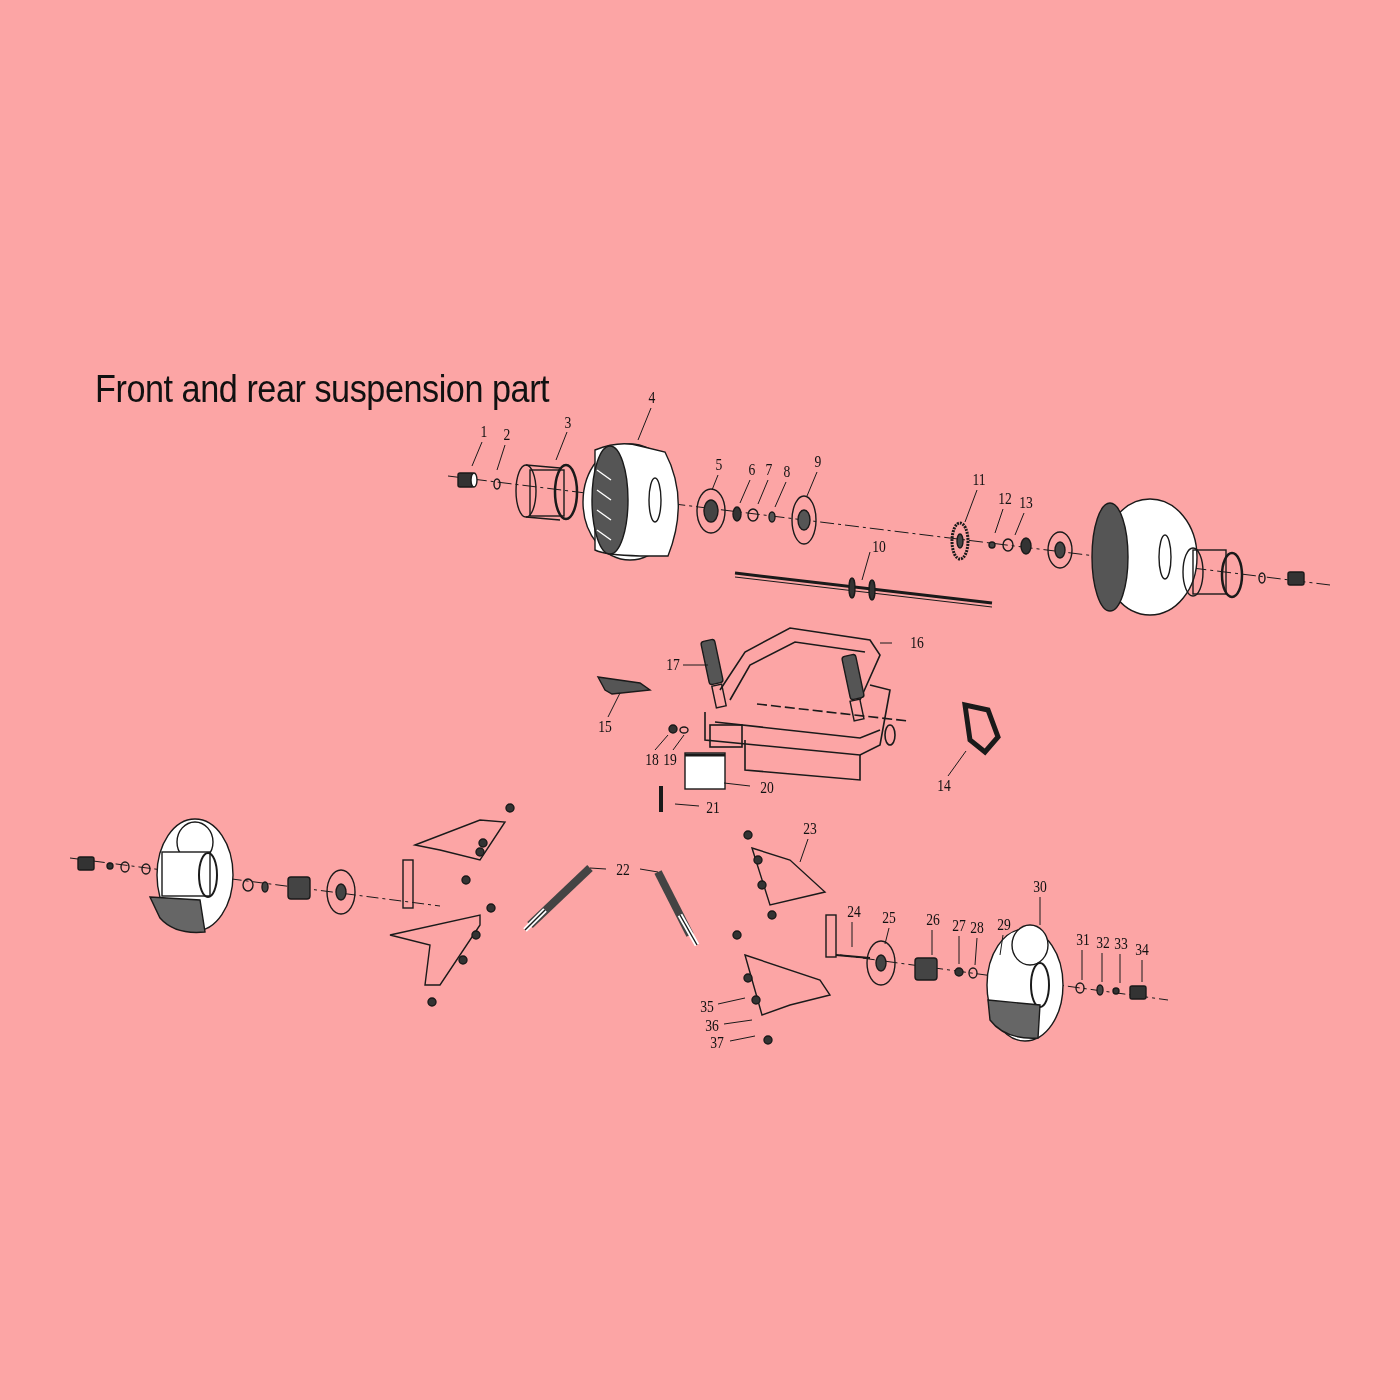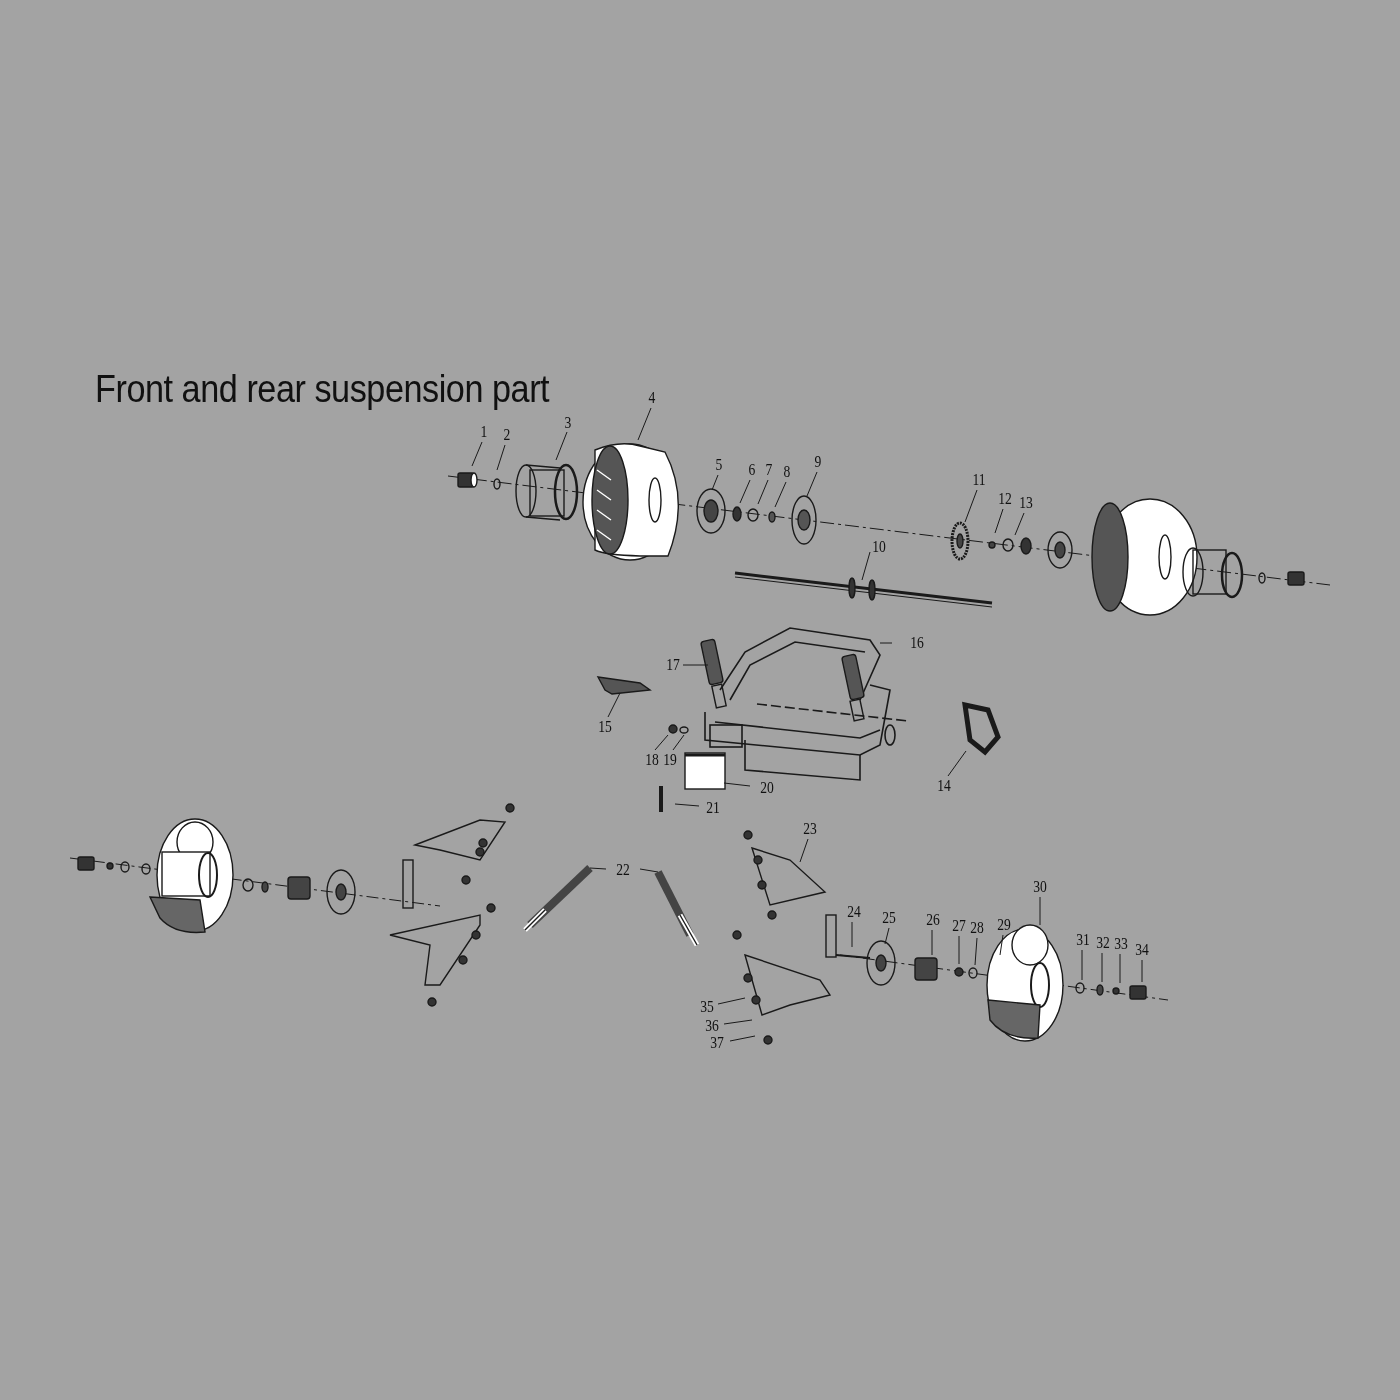--- a/index.html
+++ b/index.html
@@ -1,16 +1,16 @@
 <!DOCTYPE html>
 <html><head>
 <meta charset="utf-8">
 <style>
   html,body{margin:0;padding:0;background:#ffffff;}
-  #canvas{position:relative;width:1400px;height:1400px;background:#a3a3a3;overflow:hidden;}
+  #canvas{position:relative;width:1400px;height:1400px;background:#fca5a5;overflow:hidden;}
   #title{position:absolute;left:95px;top:368px;font-family:"Liberation Sans",sans-serif;font-size:38px;color:#111;letter-spacing:-0.5px;transform:scaleX(0.9);transform-origin:left top;white-space:nowrap;}
   svg{position:absolute;left:0;top:0;}
   .lbl{position:absolute;font-family:"Liberation Serif",serif;font-size:16px;color:#111;transform:translate(-50%,-50%) scaleX(0.85);white-space:nowrap;line-height:1;}
 </style>
 </head>
 <body>
 
 <div id="canvas">
   <div id="title">Front and rear suspension part</div>
 

